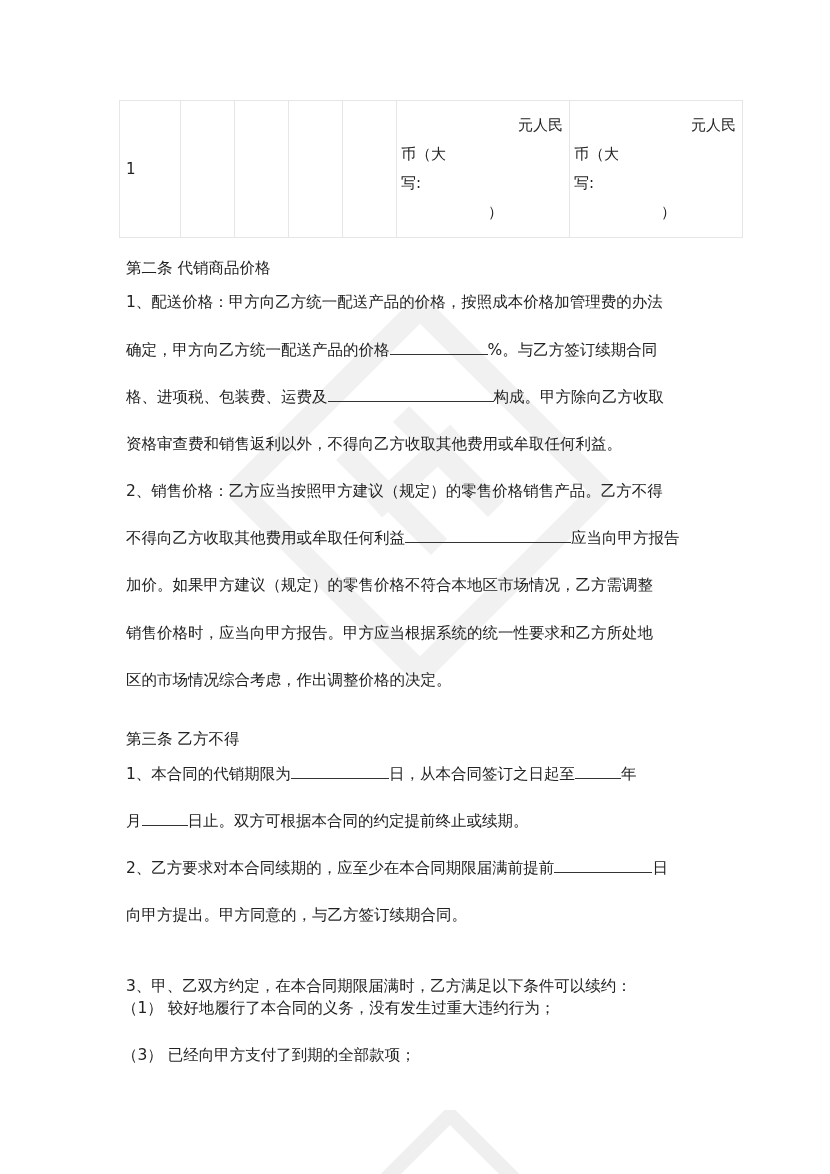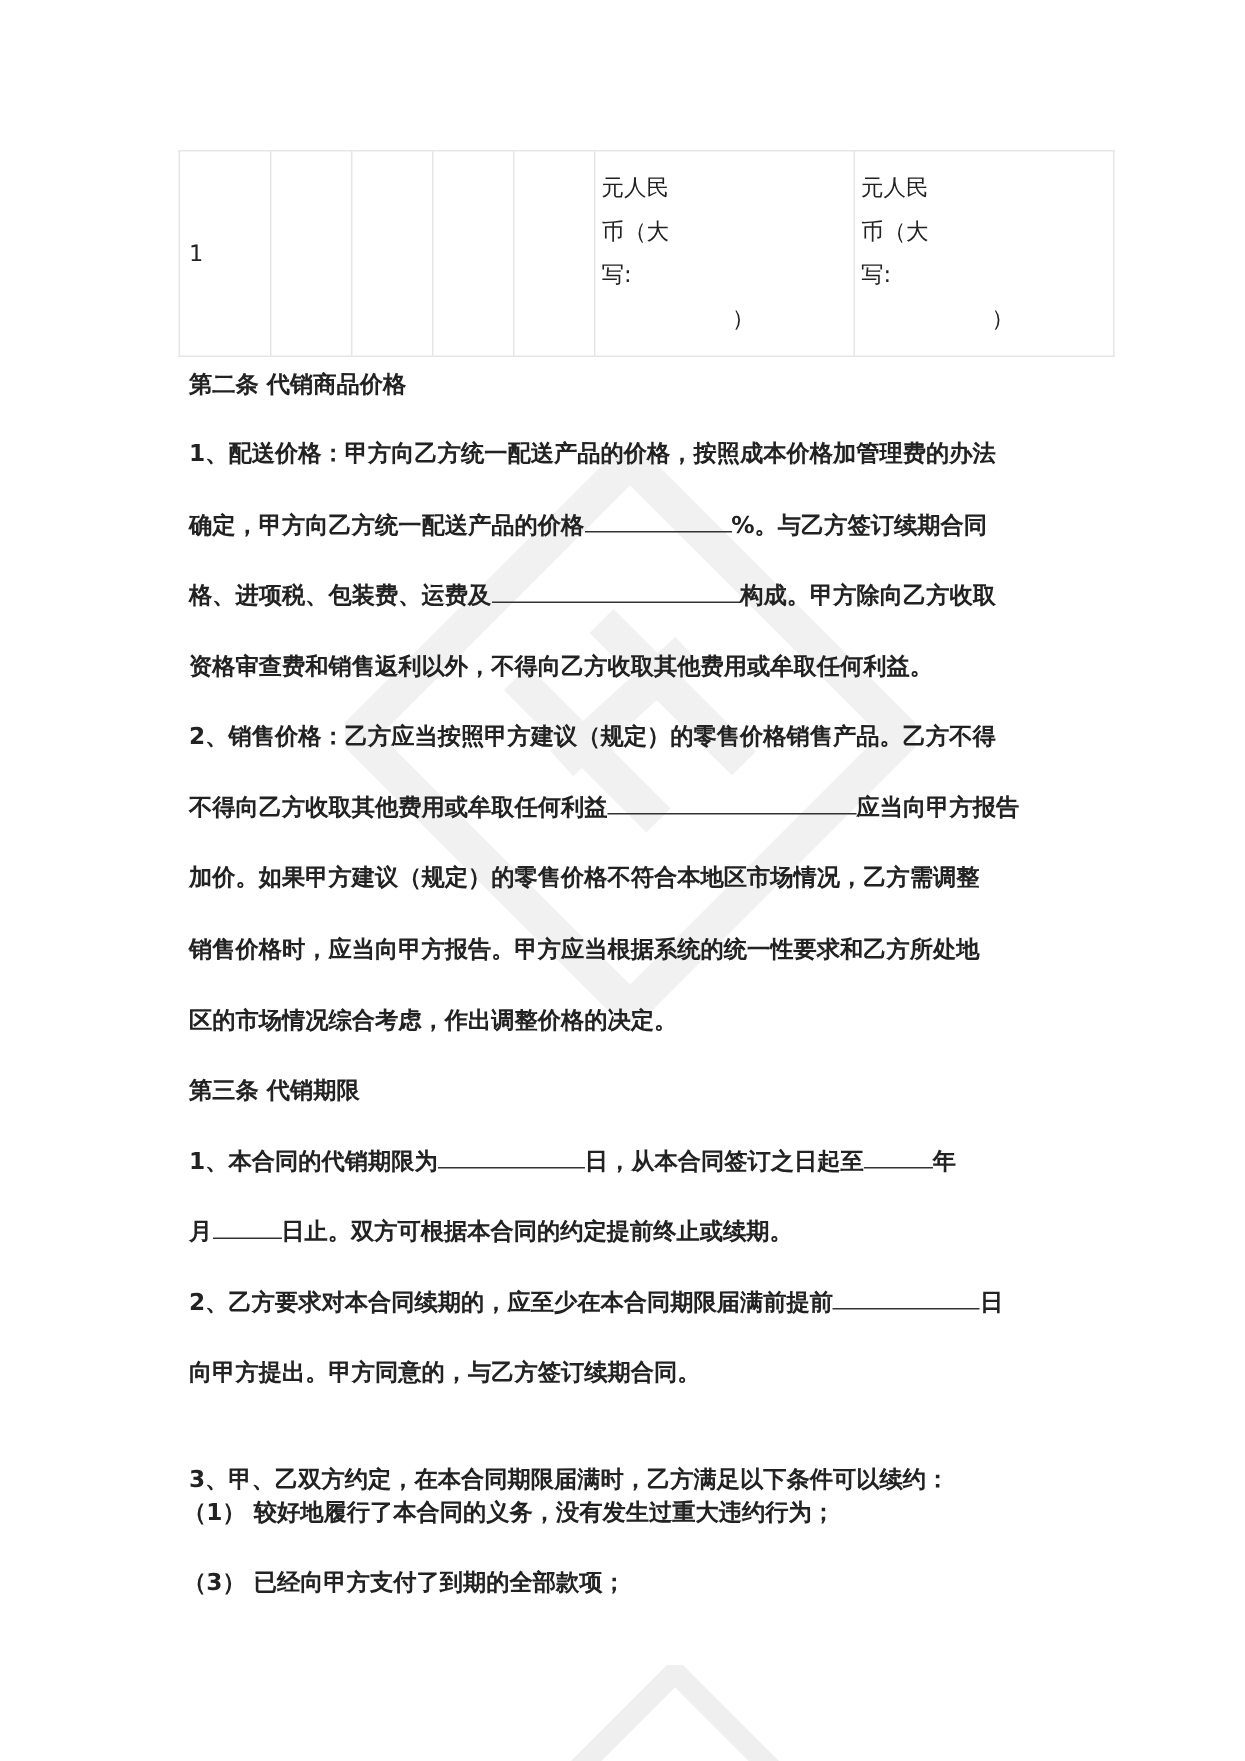--- a/index.html
+++ b/index.html
@@ -21,27 +21,27 @@
     border-collapse: collapse; table-layout: fixed;
     width: 591px; height: 138px;
   }
   table.price-table td {
     border: 1.5px solid #e6e6e6; vertical-align: top; padding: 0;
     font-size: 15px; line-height: 29px;
   }
   td.c-idx { width: 54px; vertical-align: middle !important; padding-left: 6px !important; }
   td.c-empty { width: 53px; }
   td.c-amount { width: 162px; padding: 10px 6px 0 4px !important; }
-  .amt-line1 { text-align: left; }
+  .amt-line1 { text-align: right; }
   .amt-line4 { text-align: right; padding-right: 60px; }
   .para {
     position: absolute; left: 126px; width: 580px;
-    font-size: 15.5px; line-height: 20px; white-space: nowrap; font-weight: bold;
+    font-size: 15.5px; line-height: 20px; white-space: nowrap;
   }
-  .heading { font-weight: bold; }
+  .heading { font-weight: normal; margin-top: 12px; }
   .blank { display: inline-block; border-bottom: 1px solid #333; height: 14px; vertical-align: baseline; }
 </style>
 </head>
 <body>
 
 <svg class="watermark" viewBox="0 0 100 100">
   <polygon points="50,2 98,50 50,98 2,50" fill="none" stroke="#000" stroke-width="6"></polygon>
   <path d="M30 40 L55 65 M45 30 L70 55 M38 55 L60 35" stroke="#000" stroke-width="6" fill="none"></path>
 </svg>
 <svg class="watermark2" viewBox="0 0 100 100">
@@ -85,21 +85,21 @@
 <div class="para" style="top:434px">资格审查费和销售返利以外，不得向乙方收取其他费用或牟取任何利益。</div>
 
 <div class="para" style="top:481px">2、销售价格：乙方应当按照甲方建议（规定）的零售价格销售产品。乙方不得</div>
 <div class="para" style="top:528px">
   <span>不得向乙方收取其他费用或牟取任何利益</span><span class="blank" style="width:166px"></span><span>应当向甲方报告</span>
 </div>
 <div class="para" style="top:575px">加价。如果甲方建议（规定）的零售价格不符合本地区市场情况，乙方需调整</div>
 <div class="para" style="top:623px">销售价格时，应当向甲方报告。甲方应当根据系统的统一性要求和乙方所处地</div>
 <div class="para" style="top:670px">区的市场情况综合考虑，作出调整价格的决定。</div>
 
-<div class="para heading" style="top:717px">第三条 代销期限</div>
+<div class="para heading" style="top:717px">第三条 乙方不得</div>
 
 <div class="para" style="top:764px">
   <span>1、本合同的代销期限为</span><span class="blank" style="width:98px"></span><span>日，从本合同签订之日起至</span><span class="blank" style="width:46px"></span><span>年</span>
 </div>
 <div class="para" style="top:811px">
   <span>月</span><span class="blank" style="width:46px"></span><span>日止。双方可根据本合同的约定提前终止或续期。</span>
 </div>
 
 <div class="para" style="top:858px">
   <span>2、乙方要求对本合同续期的，应至少在本合同期限届满前提前</span><span class="blank" style="width:98px"></span><span>日</span>

